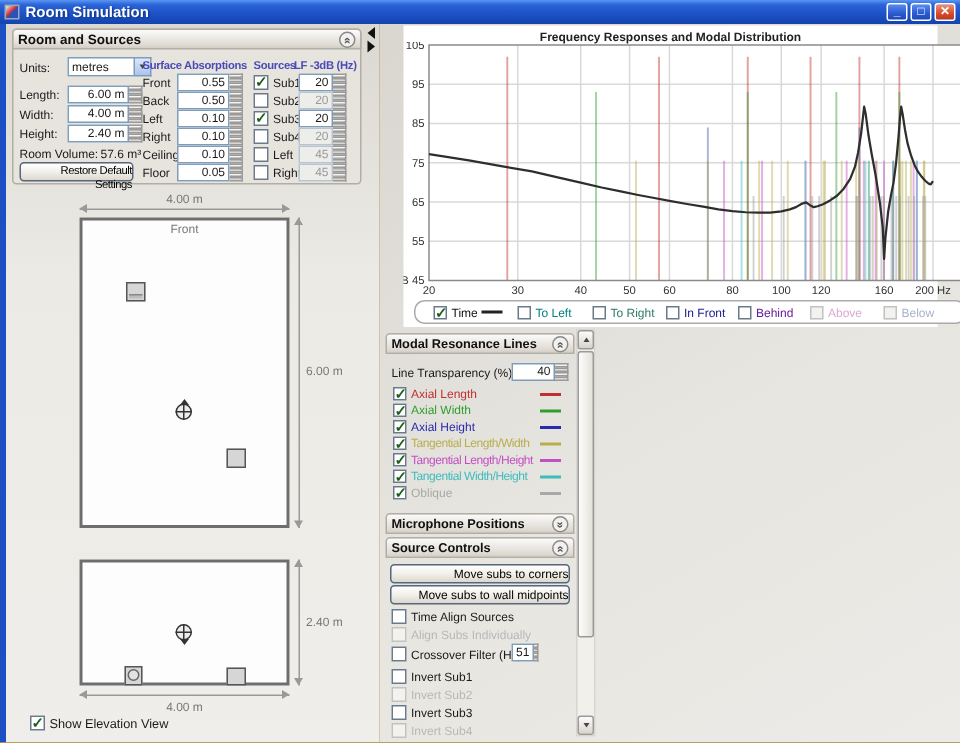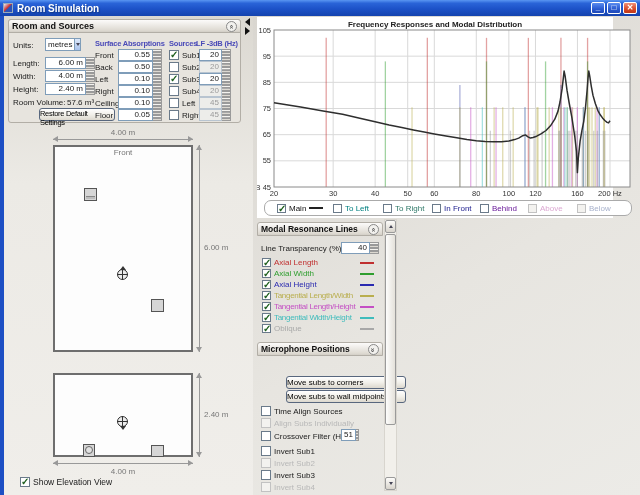--- a/index.html
+++ b/index.html
@@ -37,21 +37,21 @@
 
   .phead { position:absolute; height:14px; background:linear-gradient(180deg,#fcfbfa,#dedad2 85%,#d2cec6);
     border:1px solid #b2aea6; border-radius:3px 3px 0 0; display:flex; align-items:center; justify-content:space-between;
     padding:0 3px; font-weight:bold; font-size:9px; color:#111; }
   .collapse { width:11px; height:11px; border:1px solid #8a8a8a; border-radius:50%; background:#f2f1ee;
     color:#555; font-size:8px; line-height:10px; text-align:center; font-weight:bold; }
   .collapse span { display:inline-block; transform:rotate(90deg); }
   .collapse.down span { transform:rotate(-90deg); }
 
   .xpbtn { position:absolute; background:linear-gradient(180deg,#ffffff,#f2f0ea 50%,#dcd8ce);
-    border:1px solid #58677e; border-radius:3px; font-size:8px; text-align:left; font-family:inherit;margin-left:26px; }
+    border:1px solid #58677e; border-radius:3px; font-size:8px; text-align:right; font-family:inherit; }
 
   .lbl { position:absolute; white-space:nowrap; }
   .dim { color:#777; font-size:8px; }
   .dimline { position:absolute; background:#999; }
   .arr { position:absolute; width:0; height:0; }
 
   
   #leftcol { position:absolute; left:4px; top:16px; width:249px; height:479px;
     background:linear-gradient(180deg,#dbd8d1 0%, #eceae5 35%, #f0eeea 100%); }
   #roompanel { position:absolute; left:4px; top:3px; width:233px; height:104px;
@@ -70,21 +70,21 @@
   .sub .grille { position:absolute; left:1px; right:1px; bottom:1px; height:3px; background:#bdbdbd; border-top:1px solid #888; }
   .sub .cone { position:absolute; left:1px; top:1px; width:8px; height:8px; border:1px solid #666; border-radius:50%; background:#e2e2e2; }
   .listener { position:absolute; width:11px; height:11px; border:1.5px solid #333; border-radius:50%; background:#ececec; }
   .listener::before { content:""; position:absolute; left:50%; top:-1px; bottom:-1px; width:1px; margin-left:-0.5px; background:#333; }
   .listener::after { content:""; position:absolute; top:50%; left:-1px; right:-1px; height:1px; margin-top:-0.5px; background:#333; }
   .nose { position:absolute; width:0; height:0; border-left:3px solid transparent; border-right:3px solid transparent; }
 
   
   #rightcol { position:absolute; left:253px; top:16px; width:387px; height:479px;
     background:linear-gradient(150deg,#d9d6d0 0%, #e7e5e0 55%, #ecebe7 100%); }
-  #chartpanel { position:absolute; left:4px; top:1px; width:356px; height:201px; background:#fff; }
+  #chartpanel { position:absolute; left:16px; top:1px; width:356px; height:201px; background:#fff; }
   #charttitle { position:absolute; top:3px; left:0; width:100%; text-align:center; font-size:8px; font-weight:bold; color:#222; }
   #plot-svg { position:absolute; left:0; top:11px; }
   svg text { font-family:"Liberation Sans", sans-serif; }
   #legendbar { position:absolute; left:7px; top:183px; width:368px; height:16px; border:1px solid #aaa; border-radius:7px; background:#fff; }
   .legitem { position:absolute; top:2.5px; display:flex; align-items:center; gap:3px; font-size:8px; }
   .legdash { width:14px; height:2px; background:#222; }
 
   
   #panels { position:absolute; left:4px; top:206px; width:126px; height:270px; }
   .mrow { position:absolute; display:flex; align-items:center; gap:3px; font-size:8px; }
@@ -118,21 +118,21 @@
 
   <div id="leftcol">
 
     <div id="roompanel">
       <div class="phead" style="left:-1px;top:-1px;width:233px">
         <span>Room and Sources</span>
         <span class="collapse"><span>«</span></span>
       </div>
 
       <div class="rowlbl" style="left:4px;top:21px">Units:</div>
-      <div class="combo" style="left:36px;top:18px;width:36px">
+      <div class="combo" style="left:36px;top:18px;width:56px">
         <div class="val">metres</div>
         <div class="btn">
             <div class="tri-dn"></div>
           </div>
       </div>
       <div class="rowlbl" style="left:4px;top:39px">Length:</div>
       <div class="spin" style="left:36px;top:37px;width:50px">
         <div class="val">6.00 m</div>
         <div class="arrows">
             <div>
@@ -490,21 +490,21 @@
           <text x="177.31274158580658" y="168" text-anchor="middle" font-size="7.5" fill="#333">60</text>
           <text x="219.29215708619537" y="168" text-anchor="middle" font-size="7.5" fill="#333">80</text>
           <text x="251.85392145690233" y="168" text-anchor="middle" font-size="7.5" fill="#333">100</text>
           <text x="278.4588201289043" y="168" text-anchor="middle" font-size="7.5" fill="#333">120</text>
           <text x="320.43823562929305" y="168" text-anchor="middle" font-size="7.5" fill="#333">160</text>
           <text x="353" y="168" text-anchor="middle" font-size="7.5" fill="#333">200 Hz</text>
         </svg>
       <div id="legendbar">
         <div class="legitem" style="left:12px">
           <span class="cb checked" style="width:9px;height:9px"></span>
-          <span style="color: rgb(17, 17, 17);">Main</span>
+          <span style="color: rgb(17, 17, 17);">Time</span>
           <span class="legdash"></span>
         </div>
         <div class="legitem" style="left:68px">
           <span class="cb" style="width:9px;height:9px"></span>
           <span style="color: rgb(0, 128, 128);">To Left</span>
         </div>
         <div class="legitem" style="left:118px">
           <span class="cb" style="width:9px;height:9px"></span>
           <span style="color: rgb(47, 120, 104);">To Right</span>
         </div>
@@ -579,20 +579,24 @@
         <span class="cb checked" style="width:9px;height:9px"></span>
         <span style="color: rgb(168, 168, 168);">Oblique</span>
       </div>
       <div class="sample" style="top: 106px; background: rgb(168, 168, 168);"></div>
 
       <div class="phead" style="left:0;top:120px;width:126px">
         <span style="font-size:8.5px">Microphone Positions</span>
         <span class="collapse down"><span>«</span></span>
       </div>
 
+      <div class="phead" style="left:0;top:136px;width:126px">
+        <span style="font-size:8.5px">Source Controls</span>
+        <span class="collapse"><span>«</span></span>
+      </div>
 
       <button class="xpbtn" style="left:3px;top:154px;width:120px;height:13px">Move subs to corners</button>
       <button class="xpbtn" style="left:3px;top:168px;width:120px;height:13px">Move subs to wall midpoints</button>
 
       <div class="mrow" style="left:4px;top:184px">
         <span class="cb"></span>
         <span>Time Align Sources</span>
       </div>
       <div class="mrow dis" style="left:4px;top:196px">
         <span class="cb disabled"></span>

